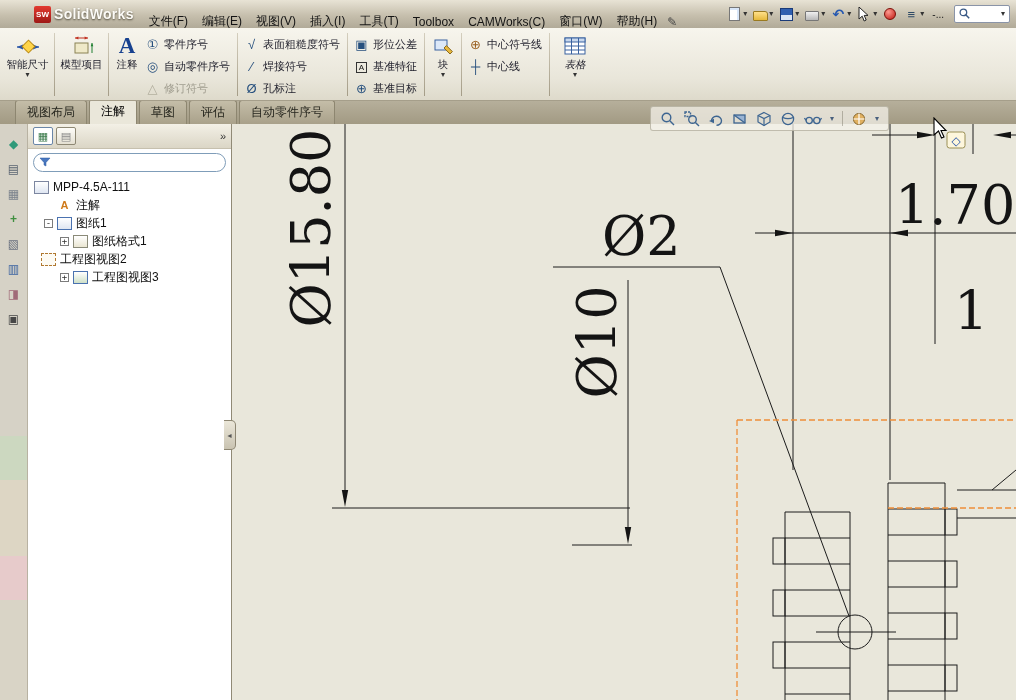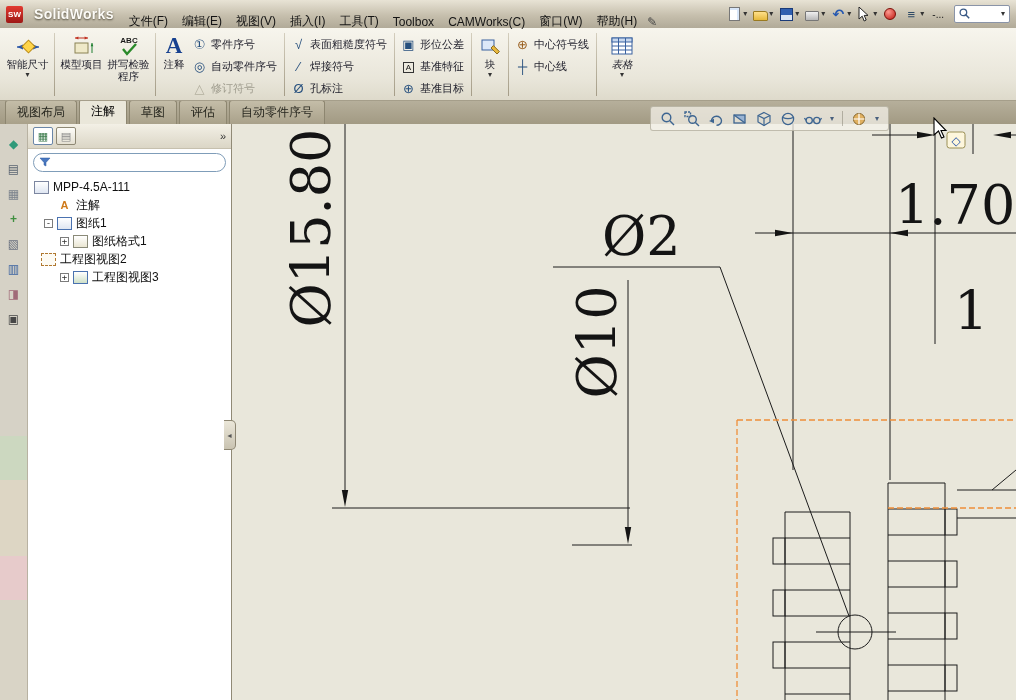--- a/index.html
+++ b/index.html
@@ -3,21 +3,21 @@
 <meta charset="utf-8">
 <style>
   * { margin:0; padding:0; box-sizing:border-box; }
   html,body { background:#6b6b6b; }
   .app { position:relative; width:1016px; height:700px; overflow:hidden;
          font-family:"Liberation Sans","DejaVu Sans",sans-serif; background:#e9e7db; user-select:none; }
 
   
   .titlebar { position:absolute; top:0; left:0; right:0; height:28px; z-index:10;
     background:linear-gradient(180deg,#e8e3d5,#c6bfad 55%,#b1aa98); display:flex; align-items:center; padding:0 4px; }
-  .logo { display:flex; align-items:center; gap:11px; padding:0 8px 0 2px; }
+  .logo { display:flex; align-items:center; gap:3px; padding:0 8px 0 2px;margin-left:28px; }
   .logo-badge { width:17px; height:17px; background:linear-gradient(#e23a30,#9e1816); color:#fff; font-size:8px;
     font-weight:bold; display:flex; align-items:center; justify-content:center; border-radius:2px; }
   .logo-text { font-size:14px; font-weight:bold; color:#fcfbf7; text-shadow:0 1px 2px rgba(60,55,40,.85); letter-spacing:.3px; }
   .menubar { display:flex; align-items:center;margin-top:15px; }
   .menu-item { font-size:12px; color:#141414; padding:5px 7px; }
   .pen { font-size:12px; color:#444; margin:0 3px; }
   .qat { margin-left:auto; display:flex; align-items:center; gap:3px; padding-right:2px; }
   .qbtn { display:flex; align-items:center; gap:1px; padding:1px 1px; }
   .chev { font-size:8px; color:#333; line-height:8px; }
   .mi { width:16px; height:16px; display:inline-flex; align-items:center; justify-content:center; }
@@ -45,21 +45,21 @@
   .rib-item { display:flex; align-items:center; gap:3px; height:22px; white-space:nowrap; }
   .ric { width:17px; text-align:center; font-size:13px; color:#27507e; flex:none; line-height:17px; }
   .rib-label { font-size:11px; color:#1d1d29; }
   .rib-item.disabled .rib-label { color:#9f9c8e; }
   .rib-item.disabled .ric { color:#b3af9f; }
   .note-a { font-family:"Liberation Serif","DejaVu Serif",serif; font-size:23px; font-weight:bold; color:#17418f; }
   .boxa { border:1px solid #333; font-size:8px; padding:0 2px; color:#111; }
 
   
   .tabbar { position:absolute; top:101px; left:0; right:0; height:23px; z-index:8;
-    background:linear-gradient(#b6af9b,#a29a83); display:flex; align-items:flex-end; padding-left:5px; gap:2px; }
+    background:linear-gradient(#b6af9b,#a29a83); display:flex; align-items:flex-end; padding-left:15px; gap:2px; }
   .ctab { font-size:12px; color:#26261e; background:linear-gradient(#c4bda8,#a9a18a); border:1px solid #8d8670;
     border-bottom:none; border-radius:3px 3px 0 0; padding:3px 11px; }
   .ctab.active { background:#eae7da; color:#000; padding-bottom:4px; }
 
   
   .left-strip { position:absolute; top:124px; left:0; width:28px; height:576px; background:#d6d2c6;
     border-right:1px solid #b8b2a2; z-index:2; }
   .strip-icons { position:relative; z-index:2; display:flex; flex-direction:column; align-items:center; padding-top:12px; gap:8px; }
   .sic { width:17px; height:17px; font-size:12px; line-height:17px; text-align:center; border-radius:2px; }
   .blk { position:absolute; left:0; width:27px; z-index:1; }
@@ -208,29 +208,20 @@
             <line x1="6" y1="5" x2="19" y2="5" stroke="#c03020"></line>
             <polygon points="6,5 9.4,3.6 9.4,6.4" fill="#c03020"></polygon>
             <polygon points="19,5 15.6,3.6 15.6,6.4" fill="#c03020"></polygon>
             <line x1="23" y1="10" x2="23" y2="20" stroke="#1f7f30"></line>
             <polygon points="23,10 21.7,13.2 24.3,13.2" fill="#1f7f30"></polygon>
           </svg>
       </span>
       <span class="big-label">模型项目</span>
     </div>
 
-    <div class="big-btn">
-      <span class="big-ic">
-        <svg width="26" height="26" viewBox="0 0 26 26">
-            <text x="13" y="10" font-size="8" text-anchor="middle" font-weight="bold" fill="#1a1a1a" font-family="Liberation Sans,sans-serif">ABC</text>
-            <path d="M7,16 l4,5 l9,-10" stroke="#2a8a2a" stroke-width="2.4" fill="none"></path>
-          </svg>
-      </span>
-      <span class="big-label">拼写检验程序</span>
-    </div>
 
 
     <div class="vsep"></div>
 
     <div class="big-btn narrow">
       <span class="big-ic note-a">A</span>
       <span class="big-label">注释</span>
     </div>
 
     <div class="rib-col">

